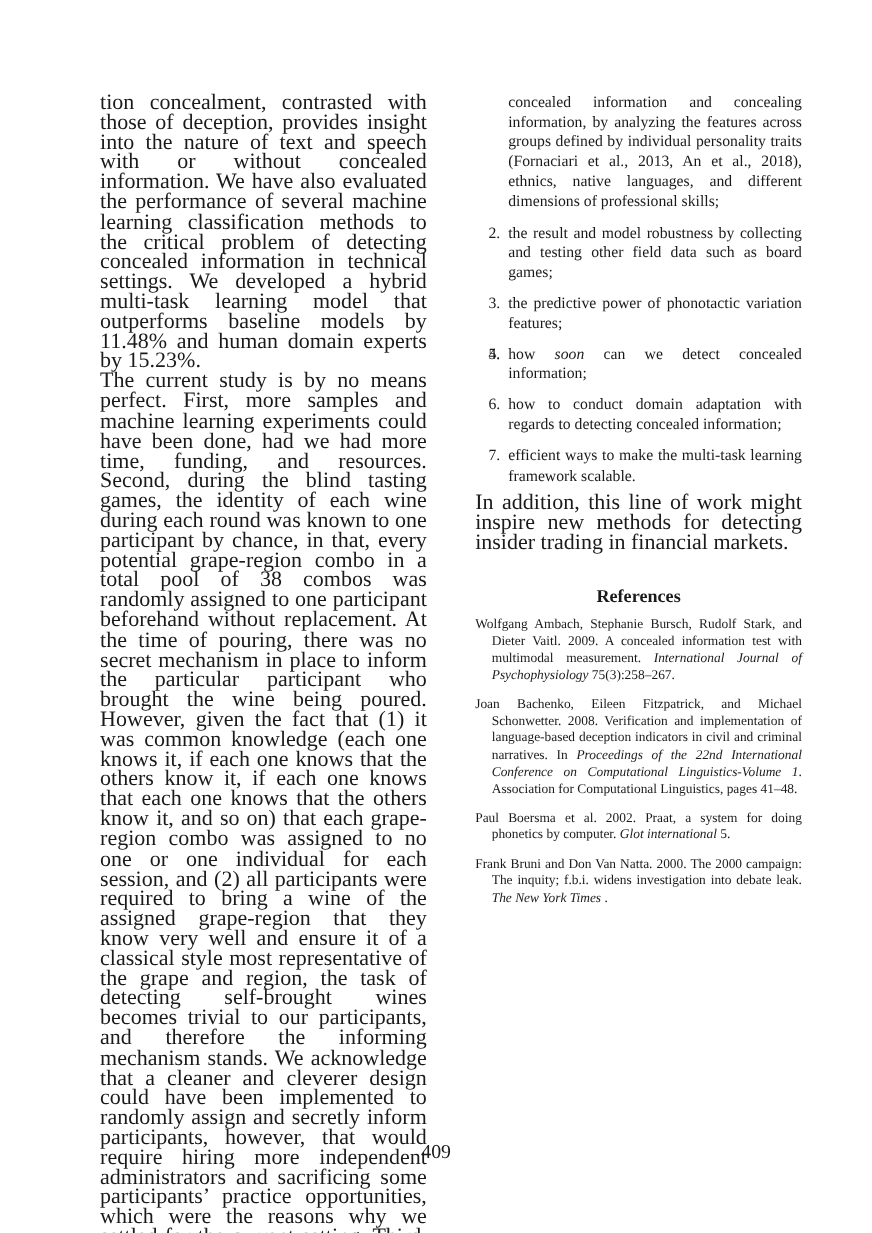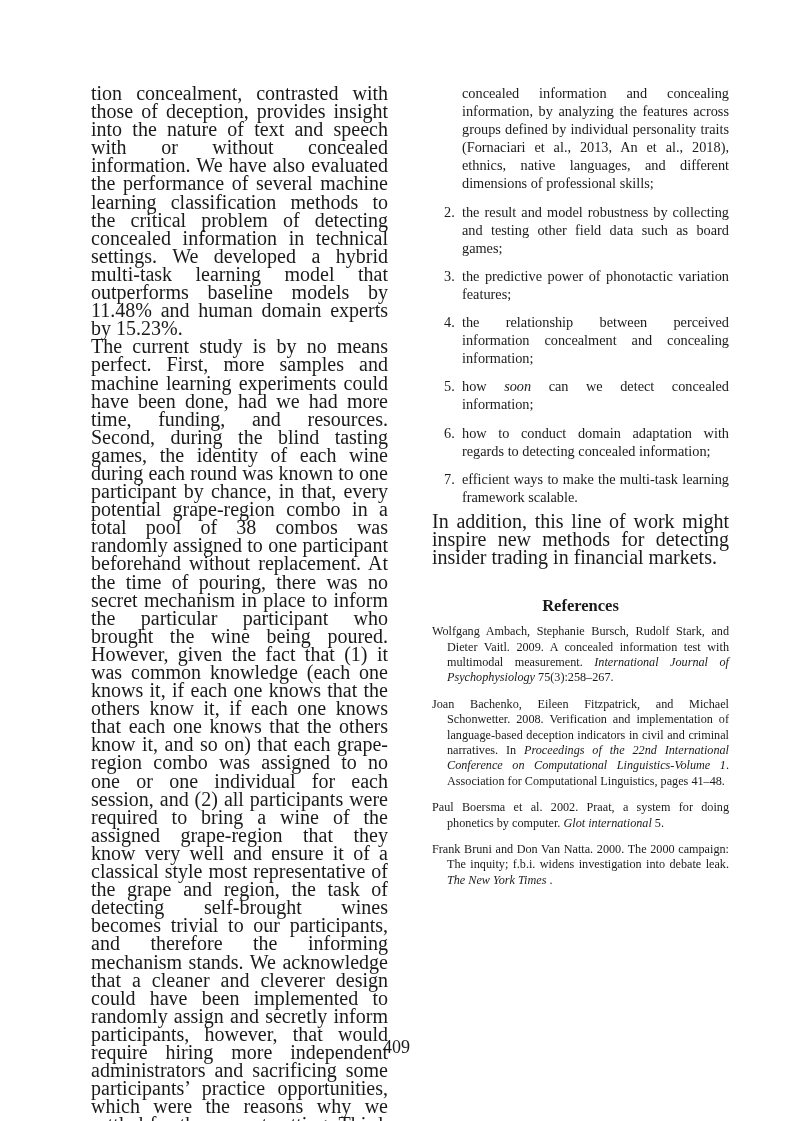--- a/index.html
+++ b/index.html
@@ -82,21 +82,20 @@
       <li>
         <span class="num">2.</span>
         <span>the result and model robustness by collecting and testing other field data such as board games;</span>
       </li>
       <li>
         <span class="num">3.</span>
         <span>the predictive power of phonotactic variation features;</span>
       </li>
       <li>
         <span class="num">4.</span>
-        <span>the relationship between perceived information concealment and concealing information;</span>
       </li>
       <li>
         <span class="num">5.</span><span>how </span><em>soon</em><span> can we detect concealed information;</span>
       </li>
       <li>
         <span class="num">6.</span>
         <span>how to conduct domain adaptation with regards to detecting concealed information;</span>
       </li>
       <li style="margin-bottom:6px;">
         <span class="num">7.</span>

